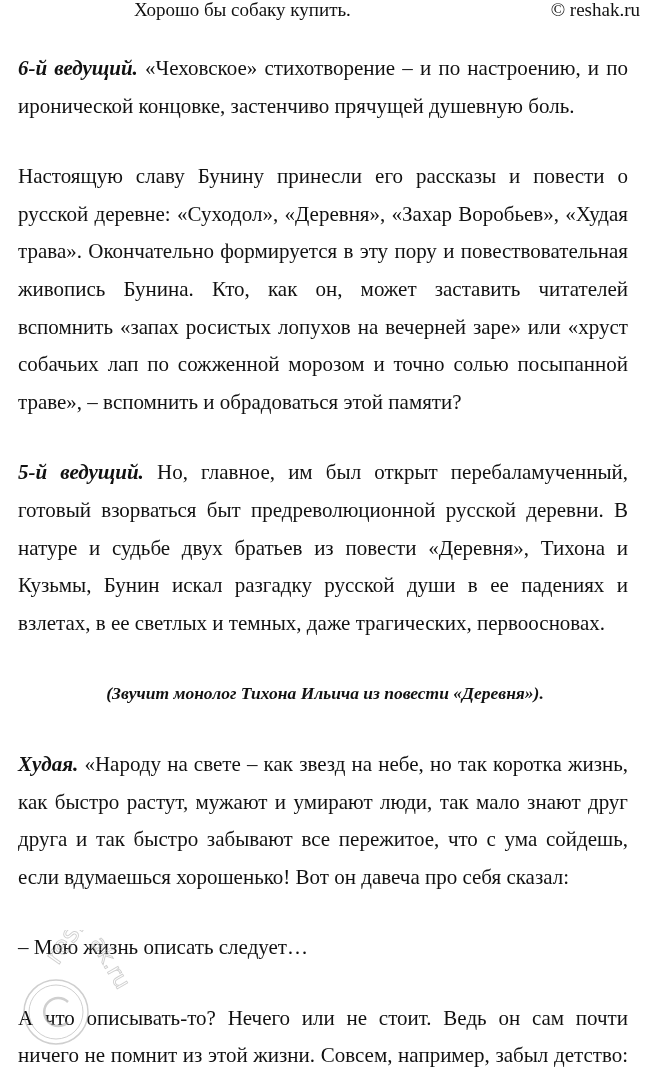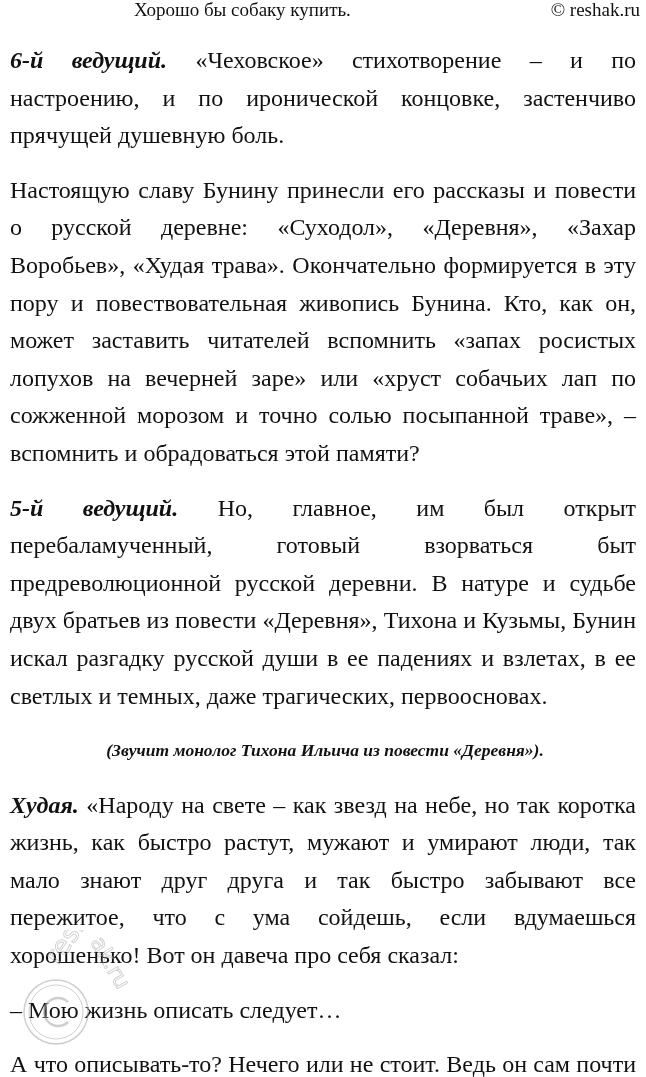--- a/index.html
+++ b/index.html
@@ -31,37 +31,37 @@
       position: absolute;
       left: 128px;
       top: -2px;
     }
     .header-site {
       position: absolute;
       right: 0;
       top: -2px;
     }
     .para {
-      font-size: 24px;
+      font-size: 21px;
       line-height: 37.6px;
       text-align: justify;
-      margin: 4px;
+      margin: 12px;
     }
     .gap { height: 9px; }
     .speaker {
       font-weight: bold;
       font-style: italic;
     }
     .stage {
       font-size: 17.5px;
       font-weight: bold;
       font-style: italic;
       text-align: center;
       line-height: 37.6px;
-      margin: 4px;
+      margin: 12px;
       padding-left: 4px;
     }
     .watermark {
       position: absolute;
       left: 18px;
       top: 930px;
       width: 120px;
       height: 120px;
       pointer-events: none;
       opacity: 0.55;

